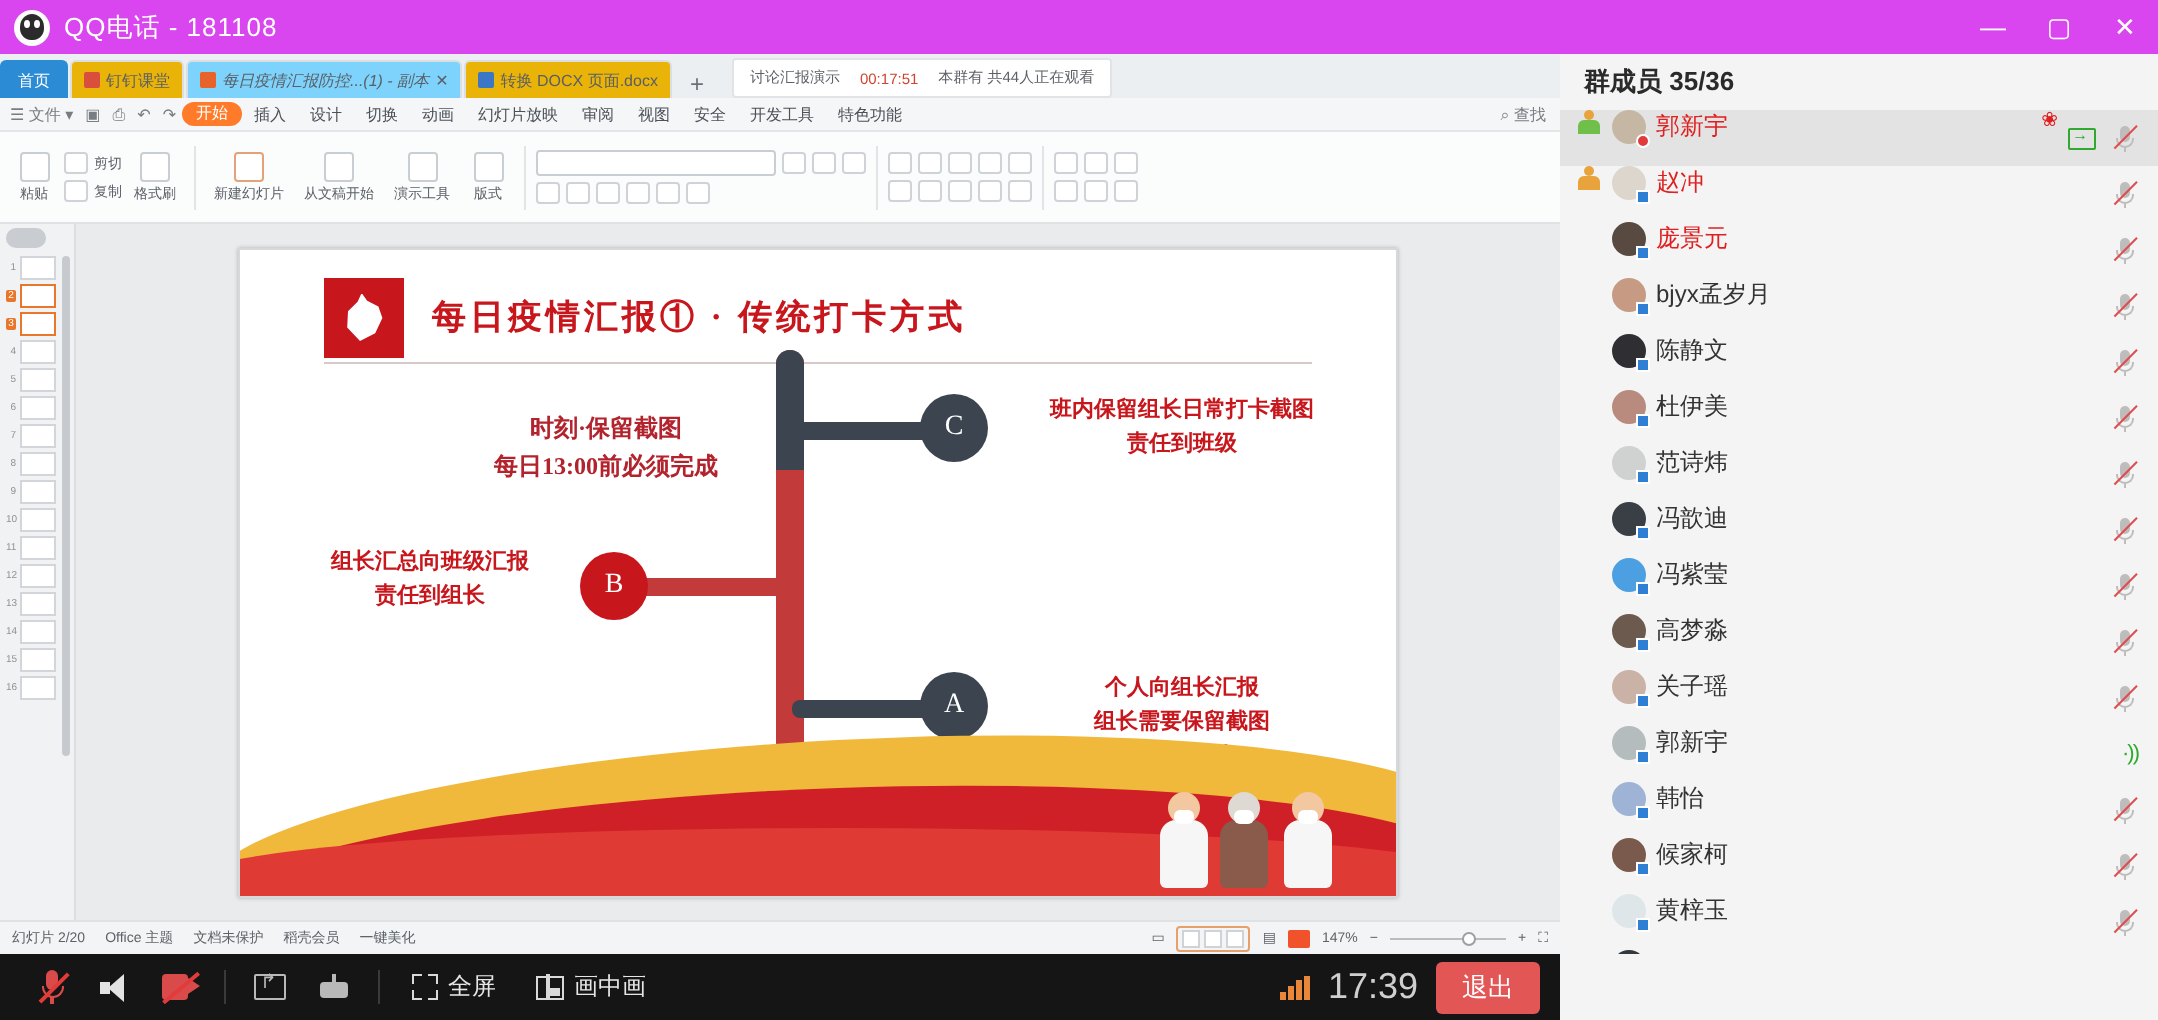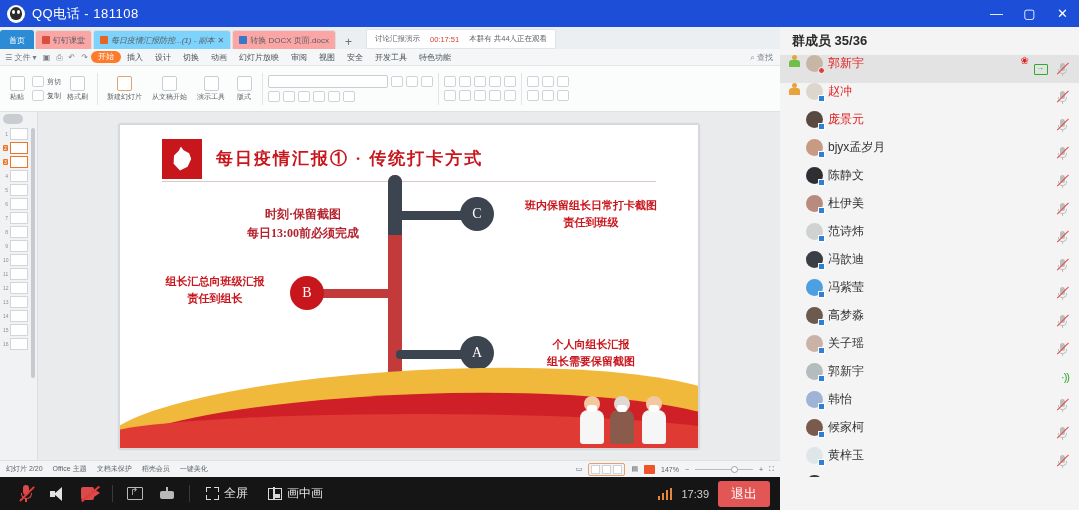--- a/index.html
+++ b/index.html
@@ -6,21 +6,21 @@
   html, body {
     width: 1079px; height: 510px;
     font-family: "Liberation Sans", "DejaVu Sans", sans-serif;
     overflow: hidden; background: #000;
   }
   .app { position: relative; width: 1079px; height: 510px; }
 
   
   .titlebar {
     position: absolute; left:0; top:0; width:1079px; height:27px;
-    background:#1d4ed8; display:flex; align-items:center;
+    background:#d946ef; display:flex; align-items:center;
   }
   .tb-icon {
     width:18px; height:18px; margin-left:7px; margin-right:7px;
     border-radius:50%; background:#fdfdfd;
     display:flex; align-items:center; justify-content:center;
     position:relative; flex:none;
   }
   .tb-icon .peng {
     width:12px;height:13px;border-radius:50% 50% 45% 45%;
     background:#2b2b2b; position:relative;
@@ -43,21 +43,21 @@
     position:absolute; left:0; top:27px; width:780px; height:450px;
     background:#eef0f1; overflow:hidden;
   }
   
   .wps-tabs {
     position:absolute; left:0; top:0; width:780px; height:22px;
     background:#eceff1; display:flex; align-items:flex-end; font-size:8px;
   }
   .wt {
     height:19px; display:flex; align-items:center; gap:3px;
-    padding:0 6px; background:#fca5a5; border:1px solid #dcdfe2;
+    padding:0 6px; background:#eab308; border:1px solid #dcdfe2;
     border-bottom:none; color:#5a5f66; white-space:nowrap;
     border-radius:3px 3px 0 0; margin-right:1px;
   }
   .wt.home { background:#2b8bd4; color:#fff; border-color:#2b8bd4; width:34px; justify-content:center;}
   .wt.active { background:#7dd3fc;font-style:italic; }
   .wt .dot { width:8px; height:8px; border-radius:1px; flex:none; }
   .wt .dot.pdf{ background:#d94f3d; }
   .wt .dot.ppt{ background:#e8622c; }
   .wt .dot.doc{ background:#3a77c9; }
   .wt-plus { color:#6b7077; font-size:12px; padding:0 8px; }
@@ -315,21 +315,21 @@
   .fs i:nth-child(1){ left:0;top:0;border-right:none;border-bottom:none;}
   .fs i:nth-child(2){ right:0;top:0;border-left:none;border-bottom:none;}
   .fs i:nth-child(3){ left:0;bottom:0;border-right:none;border-top:none;}
   .fs i:nth-child(4){ right:0;bottom:0;border-left:none;border-top:none;}
   .pip{ width:14px;height:12px;border:1.6px solid #d9d9d9; position:relative;}
   .pip::after{ content:""; position:absolute; right:1px;bottom:1px;width:5px;height:4px;background:#d9d9d9;}
   .pip::before{ content:""; position:absolute; left:4px;top:-1.6px;width:1.6px;height:12px;background:#d9d9d9;}
   .ct-right{ margin-left:auto; display:flex; align-items:center; gap:9px;}
   .bars{ display:flex; align-items:flex-end; gap:1.5px; height:12px;}
   .bars b{ width:2.5px; background:#e8873a; display:block;}
-  .ct-time{ color:#cfcfcf; font-size:11px;}
+  .ct-time{ color:#cfcfcf; font-size:18px;}
   .exit-btn{
     background:#e25656; color:#fff; font-size:13px; padding:4px 13px; border-radius:3px;
     border:none; cursor:pointer;
   }
   .blackfill{ position:absolute; left:780px; top:477px; width:299px; height:33px; background:#f4f4f4;}
 </style>
 </head>
 <body>
 
 <div class="app">

